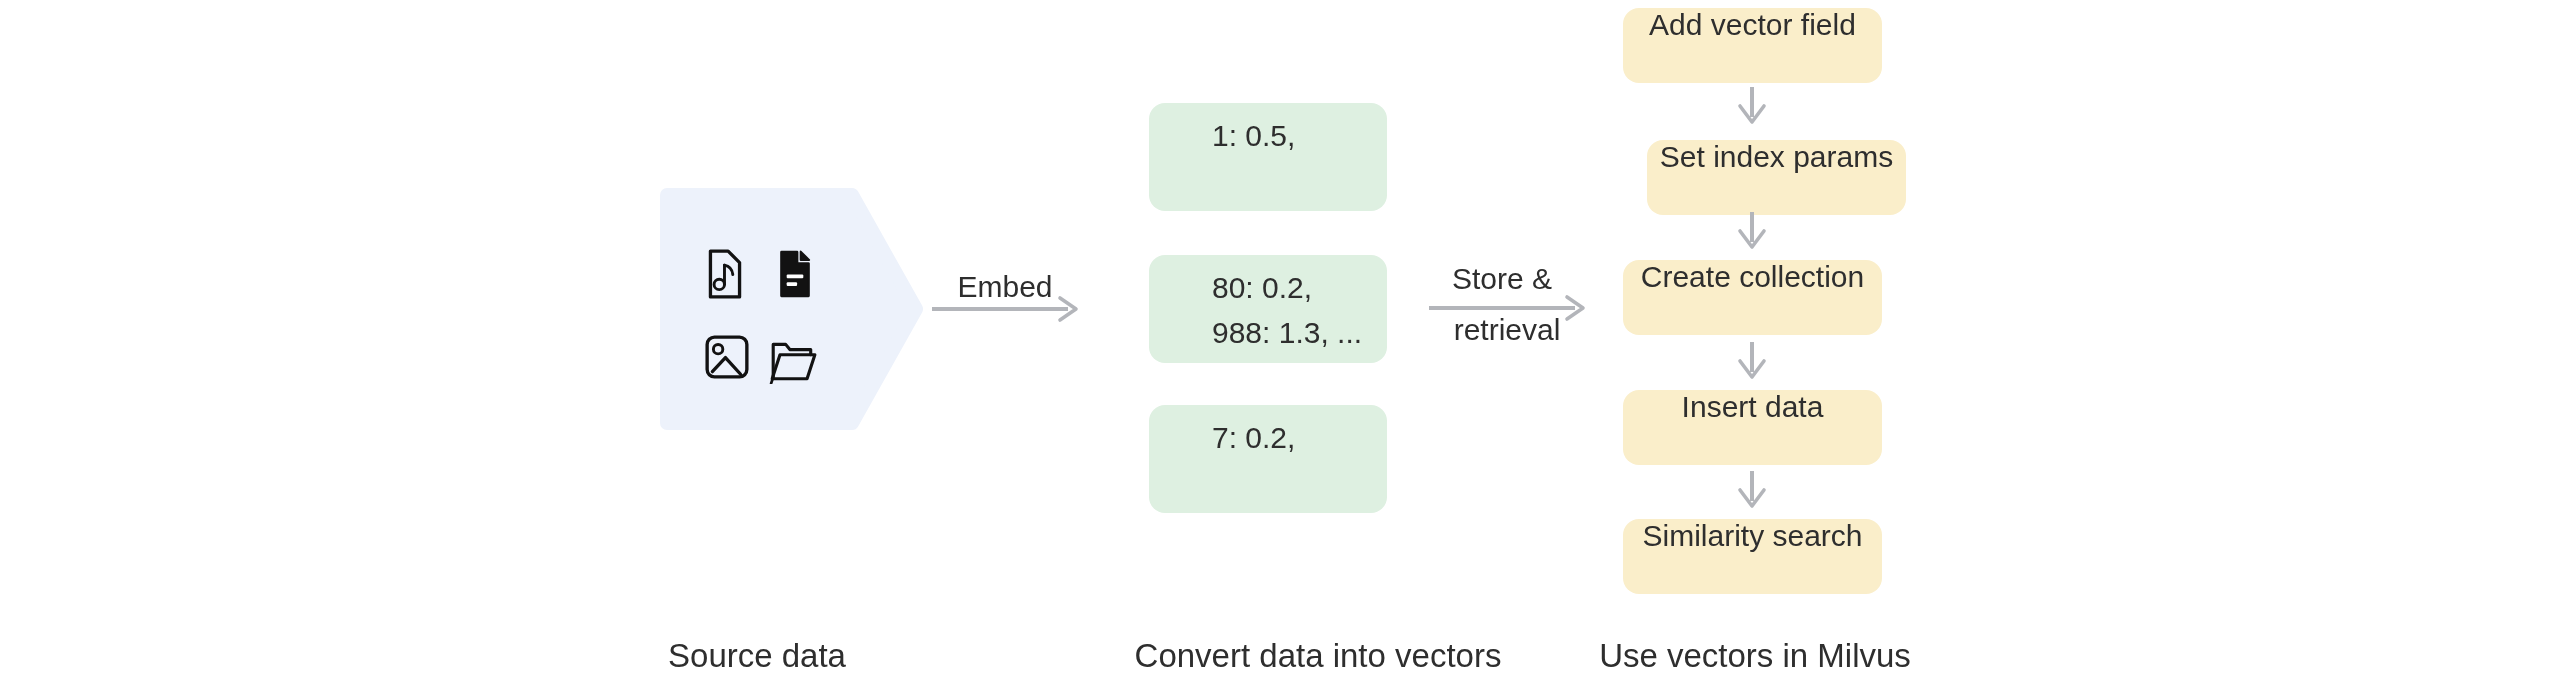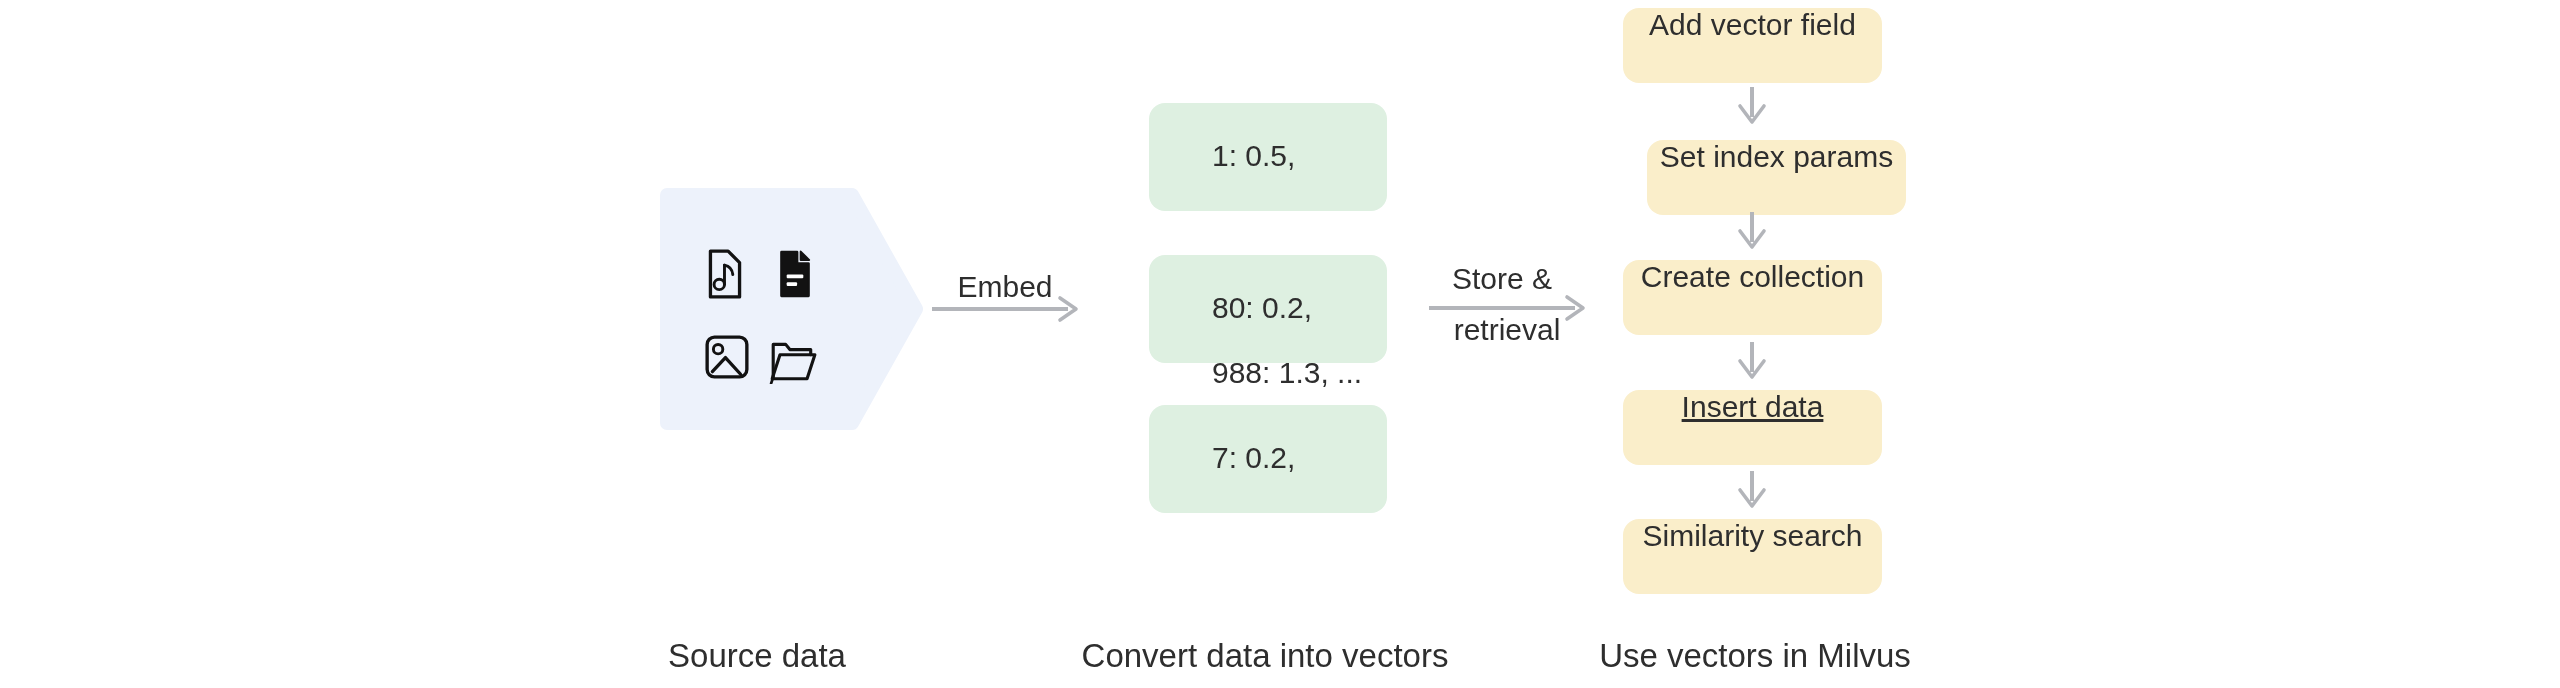--- a/index.html
+++ b/index.html
@@ -19,21 +19,21 @@
   
   .pentagon-svg{left:660px;top:188px;}
   .src-icon{color:var(--icon);}
   
   .arrow-label{font-size:30px;line-height:34px;text-align:center;white-space:nowrap;}
   
   .vec-box{
     left:1149px;width:238px;height:108px;background:var(--vector-bg);
     border-radius:16px;box-sizing:border-box;padding:10px 0 0 63px;
   }
-  .vec-line{font-size:30px;line-height:45px;white-space:nowrap;margin-top:20px;}
+  .vec-line{font-size:30px;line-height:45px;white-space:nowrap;}
   
   .step-box{
     left:1623px;width:259px;height:75px;background:var(--step-bg);
     border-radius:16px;display:flex;justify-content:center;
   }
   .step-label{font-size:30px;white-space:nowrap;}
   
   .caption{font-size:33px;line-height:44px;text-align:center;white-space:nowrap;top:634px;}
 </style>
 </head>
@@ -112,29 +112,29 @@
   </svg>
 
   <div class="abs step-box" style="top:260px;">
     <div class="step-label">Create collection</div>
   </div>
   <svg class="abs" style="left:1734px;top:340px;" width="36" height="44" viewBox="0 0 36 44">
     <path d="M18 2 V32" stroke="var(--arrow)" stroke-width="4" fill="none"></path>
     <path d="M6 21 L18 37 L30 21" stroke="var(--arrow)" stroke-width="3.6" fill="none" stroke-linecap="round" stroke-linejoin="round"></path>
   </svg>
 
-  <div class="abs step-box" style="top:390px;text-decoration:underline;">
+  <div class="abs step-box" style="top:390px;">
     <div class="step-label">Insert data</div>
   </div>
   <svg class="abs" style="left:1734px;top:469px;" width="36" height="44" viewBox="0 0 36 44">
     <path d="M18 2 V32" stroke="var(--arrow)" stroke-width="4" fill="none"></path>
     <path d="M6 21 L18 37 L30 21" stroke="var(--arrow)" stroke-width="3.6" fill="none" stroke-linecap="round" stroke-linejoin="round"></path>
   </svg>
 
   <div class="abs step-box" style="top:519px;">
     <div class="step-label">Similarity search</div>
   </div>
 
   <div class="abs caption" style="left:557px;width:400px;">Source data</div>
-  <div class="abs caption" style="left:1065px;width:400px;">Convert data into vectors</div>
+  <div class="abs caption" style="left:1118px;width:400px;">Convert data into vectors</div>
   <div class="abs caption" style="left:1555px;width:400px;">Use vectors in Milvus</div>
 
 </div>
 
 </body></html>

